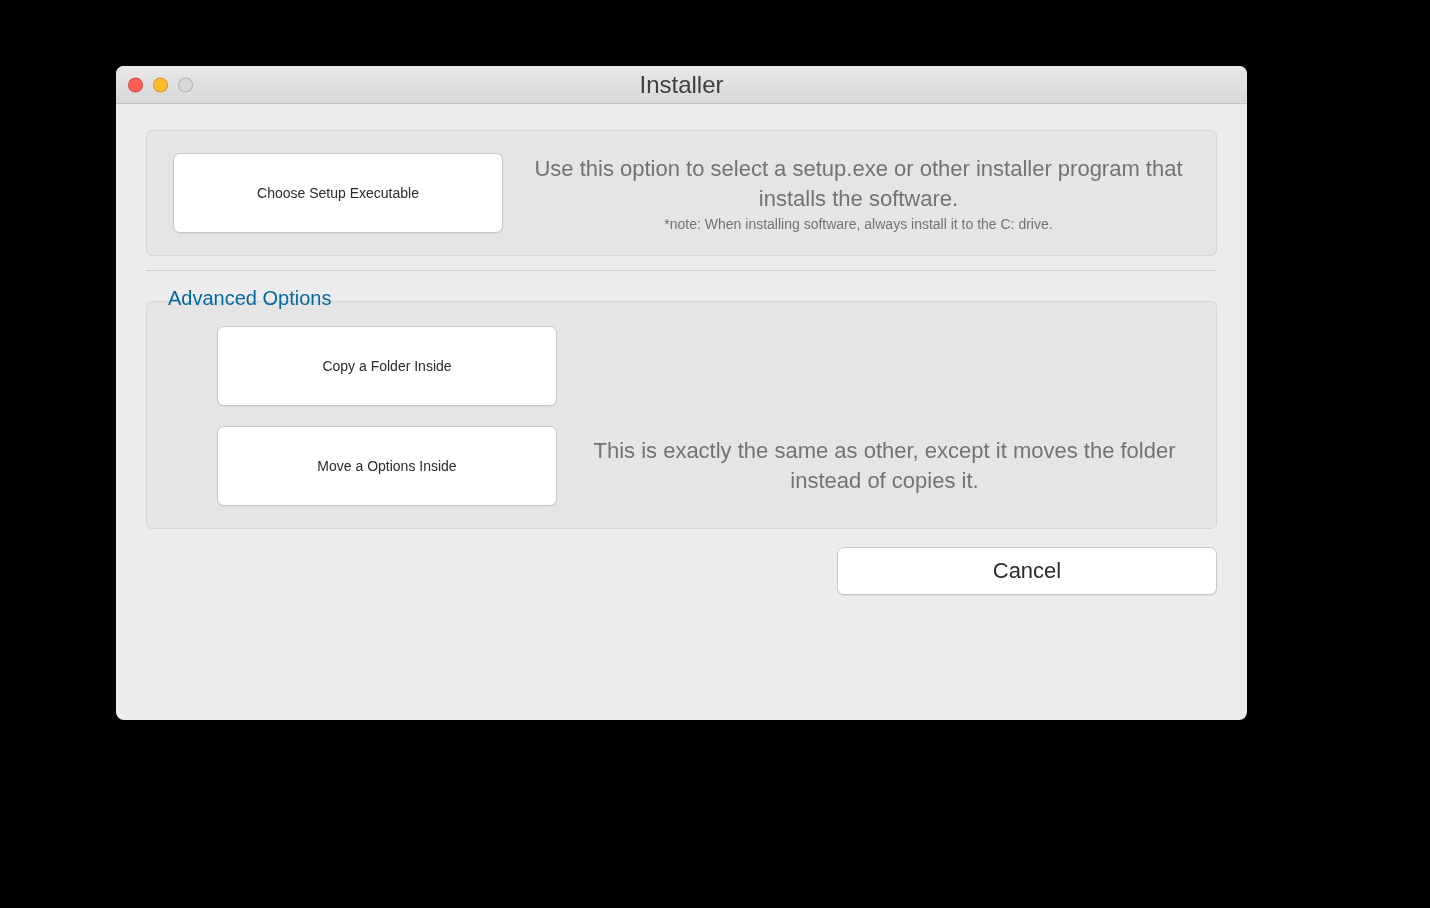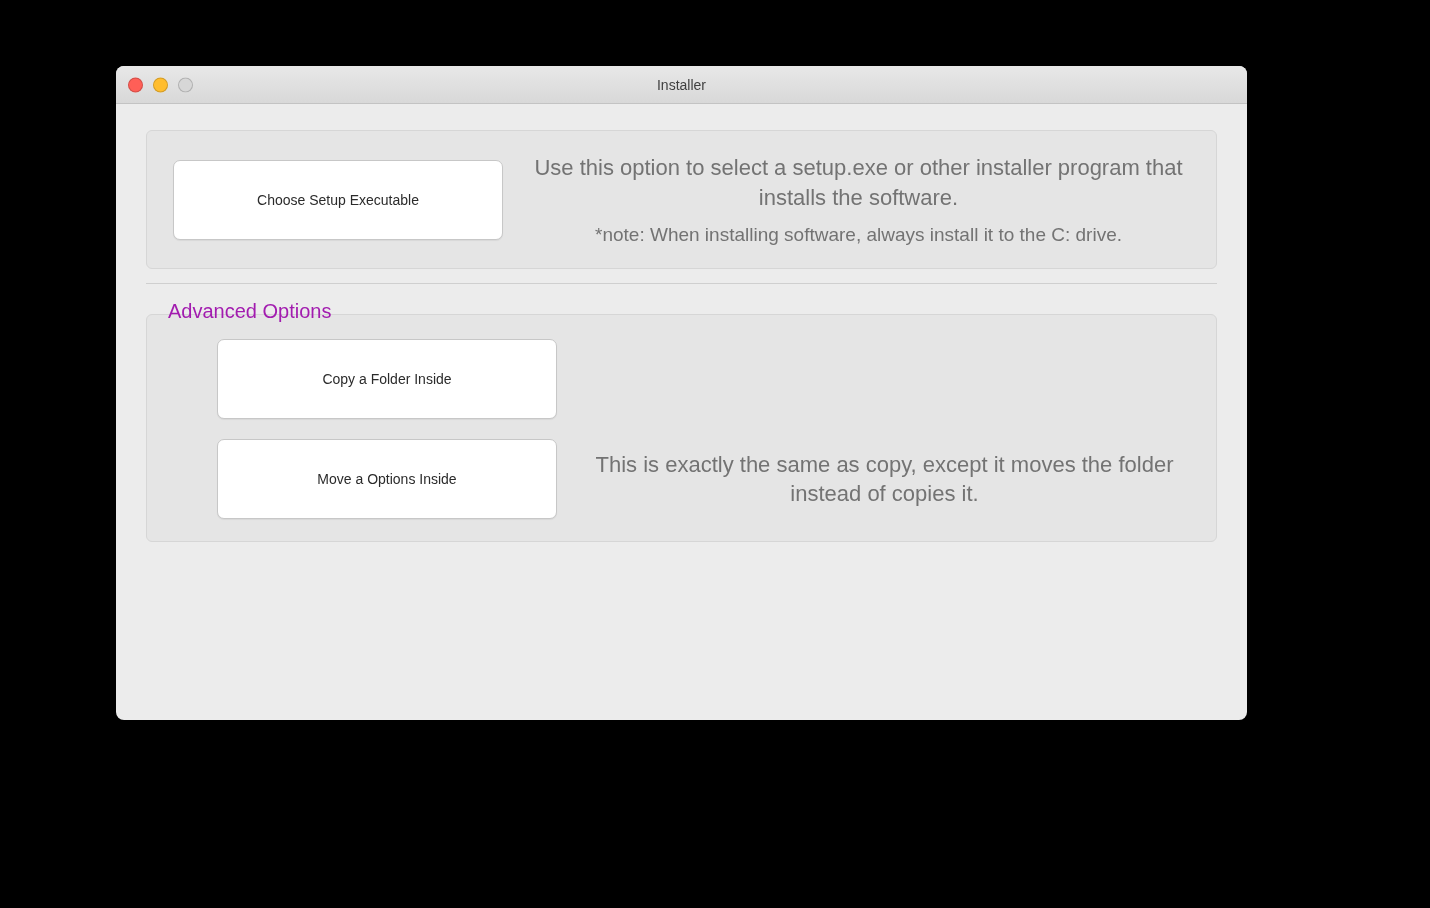--- a/index.html
+++ b/index.html
@@ -39,21 +39,21 @@
       gap: 10px;
     }
     .tl {
       width: 15px; height: 15px; border-radius: 50%;
       box-shadow: inset 0 0 0 1px rgba(0,0,0,0.18);
     }
     .tl.close { background: #ff5f57; }
     .tl.min   { background: #ffbd2e; }
     .tl.max   { background: #d7d7d7; }
     .title {
-      font-size: 14px;
+      font-size: 24px;
       color: #3f3f3f;
       font-weight: 400;
     }
     .content {
       padding: 26px 30px 22px 30px;
     }
     .group {
       background: #e5e5e5;
       border: 1px solid #d6d6d6;
       border-radius: 6px;
@@ -84,33 +84,33 @@
     .desc {
       flex: 1;
       text-align: center;
       color: #737373;
     }
     .desc-main {
       font-size: 22px;
       line-height: 1.35;
     }
     .desc-note {
-      font-size: 19px;
-      margin-top: 12px;
+      font-size: 14px;
+      margin-top: 2px;
     }
     .divider-wrap {
       position: relative;
       margin-top: 18px;
     }
     .divider-label {
       position: absolute;
       left: 20px;
       top: -14px;
       background: transparent;
-      color: #a21caf;
+      color: #0369a1;
       font-size: 20px;
       padding: 0 2px;
     }
     .group.advanced {
       margin-top: 30px;
       padding: 24px 26px 22px 26px;
     }
     .adv-row {
       display: flex;
       align-items: center;
@@ -162,21 +162,24 @@
 
     <div class="divider-wrap">
       <div class="divider-label">Advanced Options</div>
       <div class="group advanced">
         <div class="adv-row">
           <div class="btn big">Copy a Folder Inside</div>
         </div>
         <div class="adv-row">
           <div class="btn big">Move a Options Inside</div>
           <div class="desc">
-            <div class="desc-main">This is exactly the same as copy, except it moves the folder instead of copies it.</div>
+            <div class="desc-main">This is exactly the same as other, except it moves the folder instead of copies it.</div>
           </div>
         </div>
       </div>
     </div>
 
+    <div class="cancel-row">
+      <div class="btn cancel">Cancel</div>
+    </div>
 
   </div>
 </div>
 
 </body></html>

